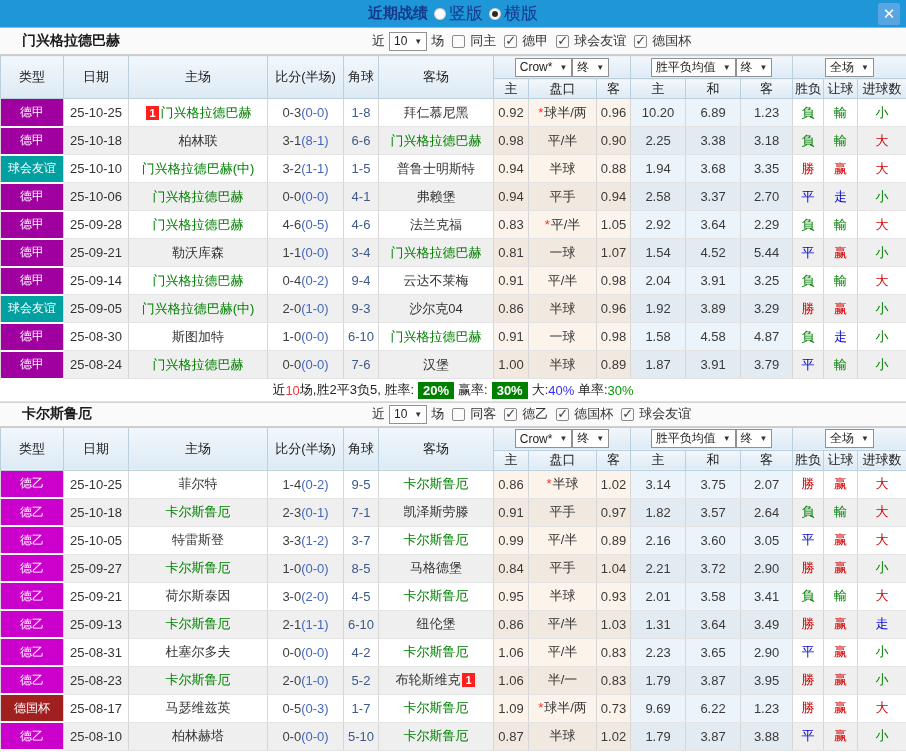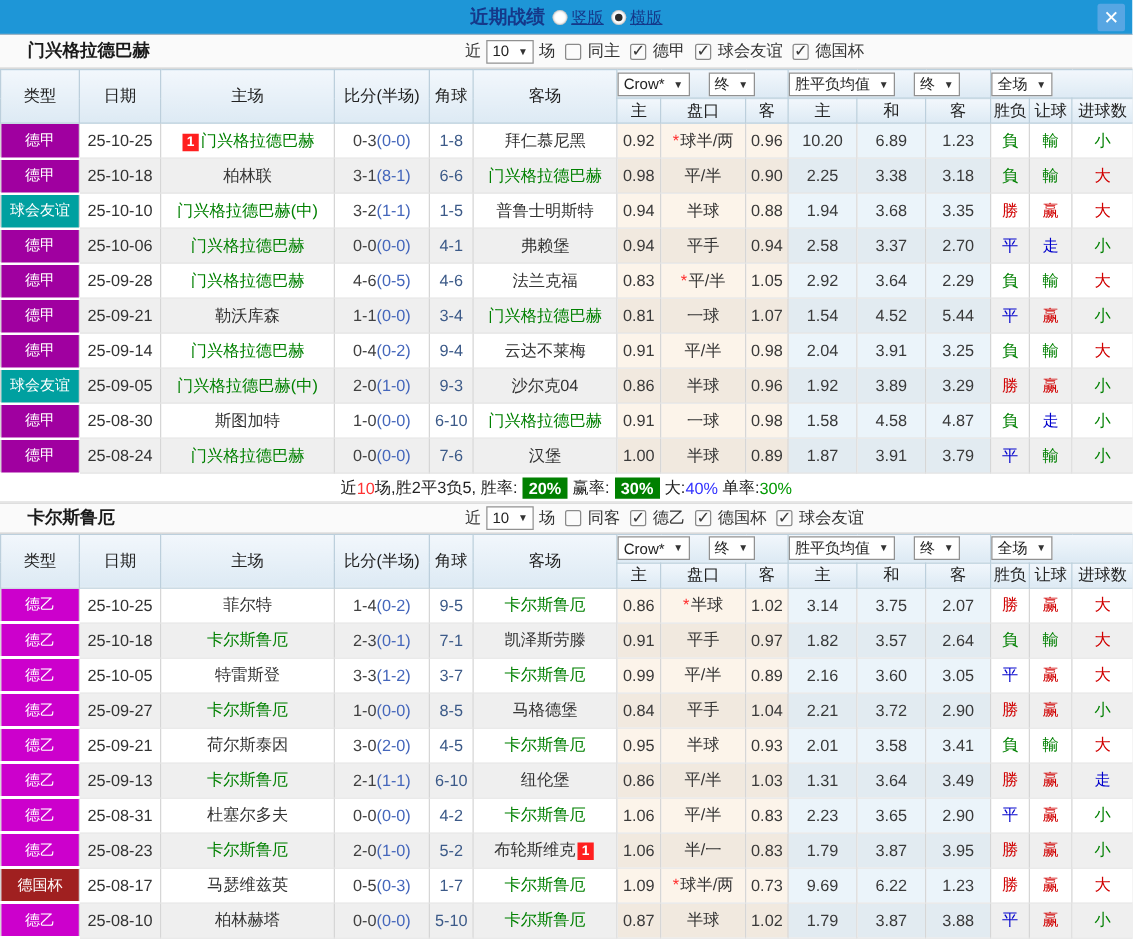--- a/index.html
+++ b/index.html
@@ -12,21 +12,21 @@
   
   .topbar { height:28px; background:#1e96d7; position:relative;
     display:flex; align-items:center; justify-content:center; gap:6px;
     border-bottom:1px solid #9db4c4; }
   .topbar .title { color:#15398a; font-weight:bold; font-size:15px; }
   .radio-wrap { display:inline-flex; align-items:center; gap:3px; }
   .radio { width:12px; height:12px; border-radius:50%; background:#fff;
     display:inline-block; box-shadow:inset 0 0 2px #777; position:relative; cursor:pointer; }
   .radio.sel::after { content:''; position:absolute; left:3px; top:3px;
     width:6px; height:6px; border-radius:50%; background:#2b2b2b; }
-  .radio-label { color:#15398a; font-size:13px;text-decoration:underline; }
+  .radio-label { color:#15398a; font-size:17px; }
   .close-btn { position:absolute; right:6px; top:3px; width:22px; height:22px;
     background:#57a6e3; border-radius:2px; color:#fff; font-size:15px; font-weight:bold;
     display:flex; align-items:center; justify-content:center; cursor:pointer; }
   
   .sec-head { height:27px; background:#fafafa; border-bottom:1px solid #cfcfcf;
     position:relative; display:flex; align-items:center; }
   .sec-head.second { height:25px; border-top:1px solid #d5d5d5; }
   .team-name { margin-left:22px; font-weight:bold; font-size:14px; color:#1a1a1a; }
   .filterbar { position:absolute; left:372px; display:flex; align-items:center;
     gap:4px; font-size:13px; color:#333; white-space:nowrap; }
@@ -36,21 +36,21 @@
   .checkbox { width:13px; height:13px; border:1px solid #8a8a8a; background:#fbfbfb;
     display:inline-block; position:relative; margin:0 1px 0 4px; cursor:pointer; border-radius:2px; }
   .checkbox.checked::after { content:'\2713'; position:absolute; left:0px; top:-3px;
     font-size:13px; font-weight:bold; color:#3a3a3a; }
   
   table { border-collapse:collapse; table-layout:fixed; width:906px; }
   thead th { background:linear-gradient(#f2f7fc,#ddeaf4); border:1px solid #bccfdc;
     font-weight:normal; color:#222; font-size:13px; padding:0; }
   thead tr.grp th { height:23px; }
   thead tr.sub th { height:20px; }
-  .dd-row { display:flex; align-items:center; gap:15px; }
+  .dd-row { display:flex; align-items:center; justify-content:center; gap:0; }
   tbody td { height:28px; padding:0 1px; text-align:center; font-size:13px; color:#333;
     border-right:1px solid #d6d6d6; border-bottom:1px solid #e3e3e3; background:#fff;
     overflow:hidden; white-space:nowrap; }
   tbody td:first-child { border-left:1px solid #d6d6d6; }
   tr.alt td { background:#efefef; }
   td.crow { background:#fcf4ea; }
   tr.alt td.crow { background:#f1e9df; }
   td.avg { background:#ebf4fa; }
   tr.alt td.avg { background:#e2ebf1;margin-left:12px; }
   td.type { color:#fff; font-size:12px; border-bottom:2px solid #fff; }

